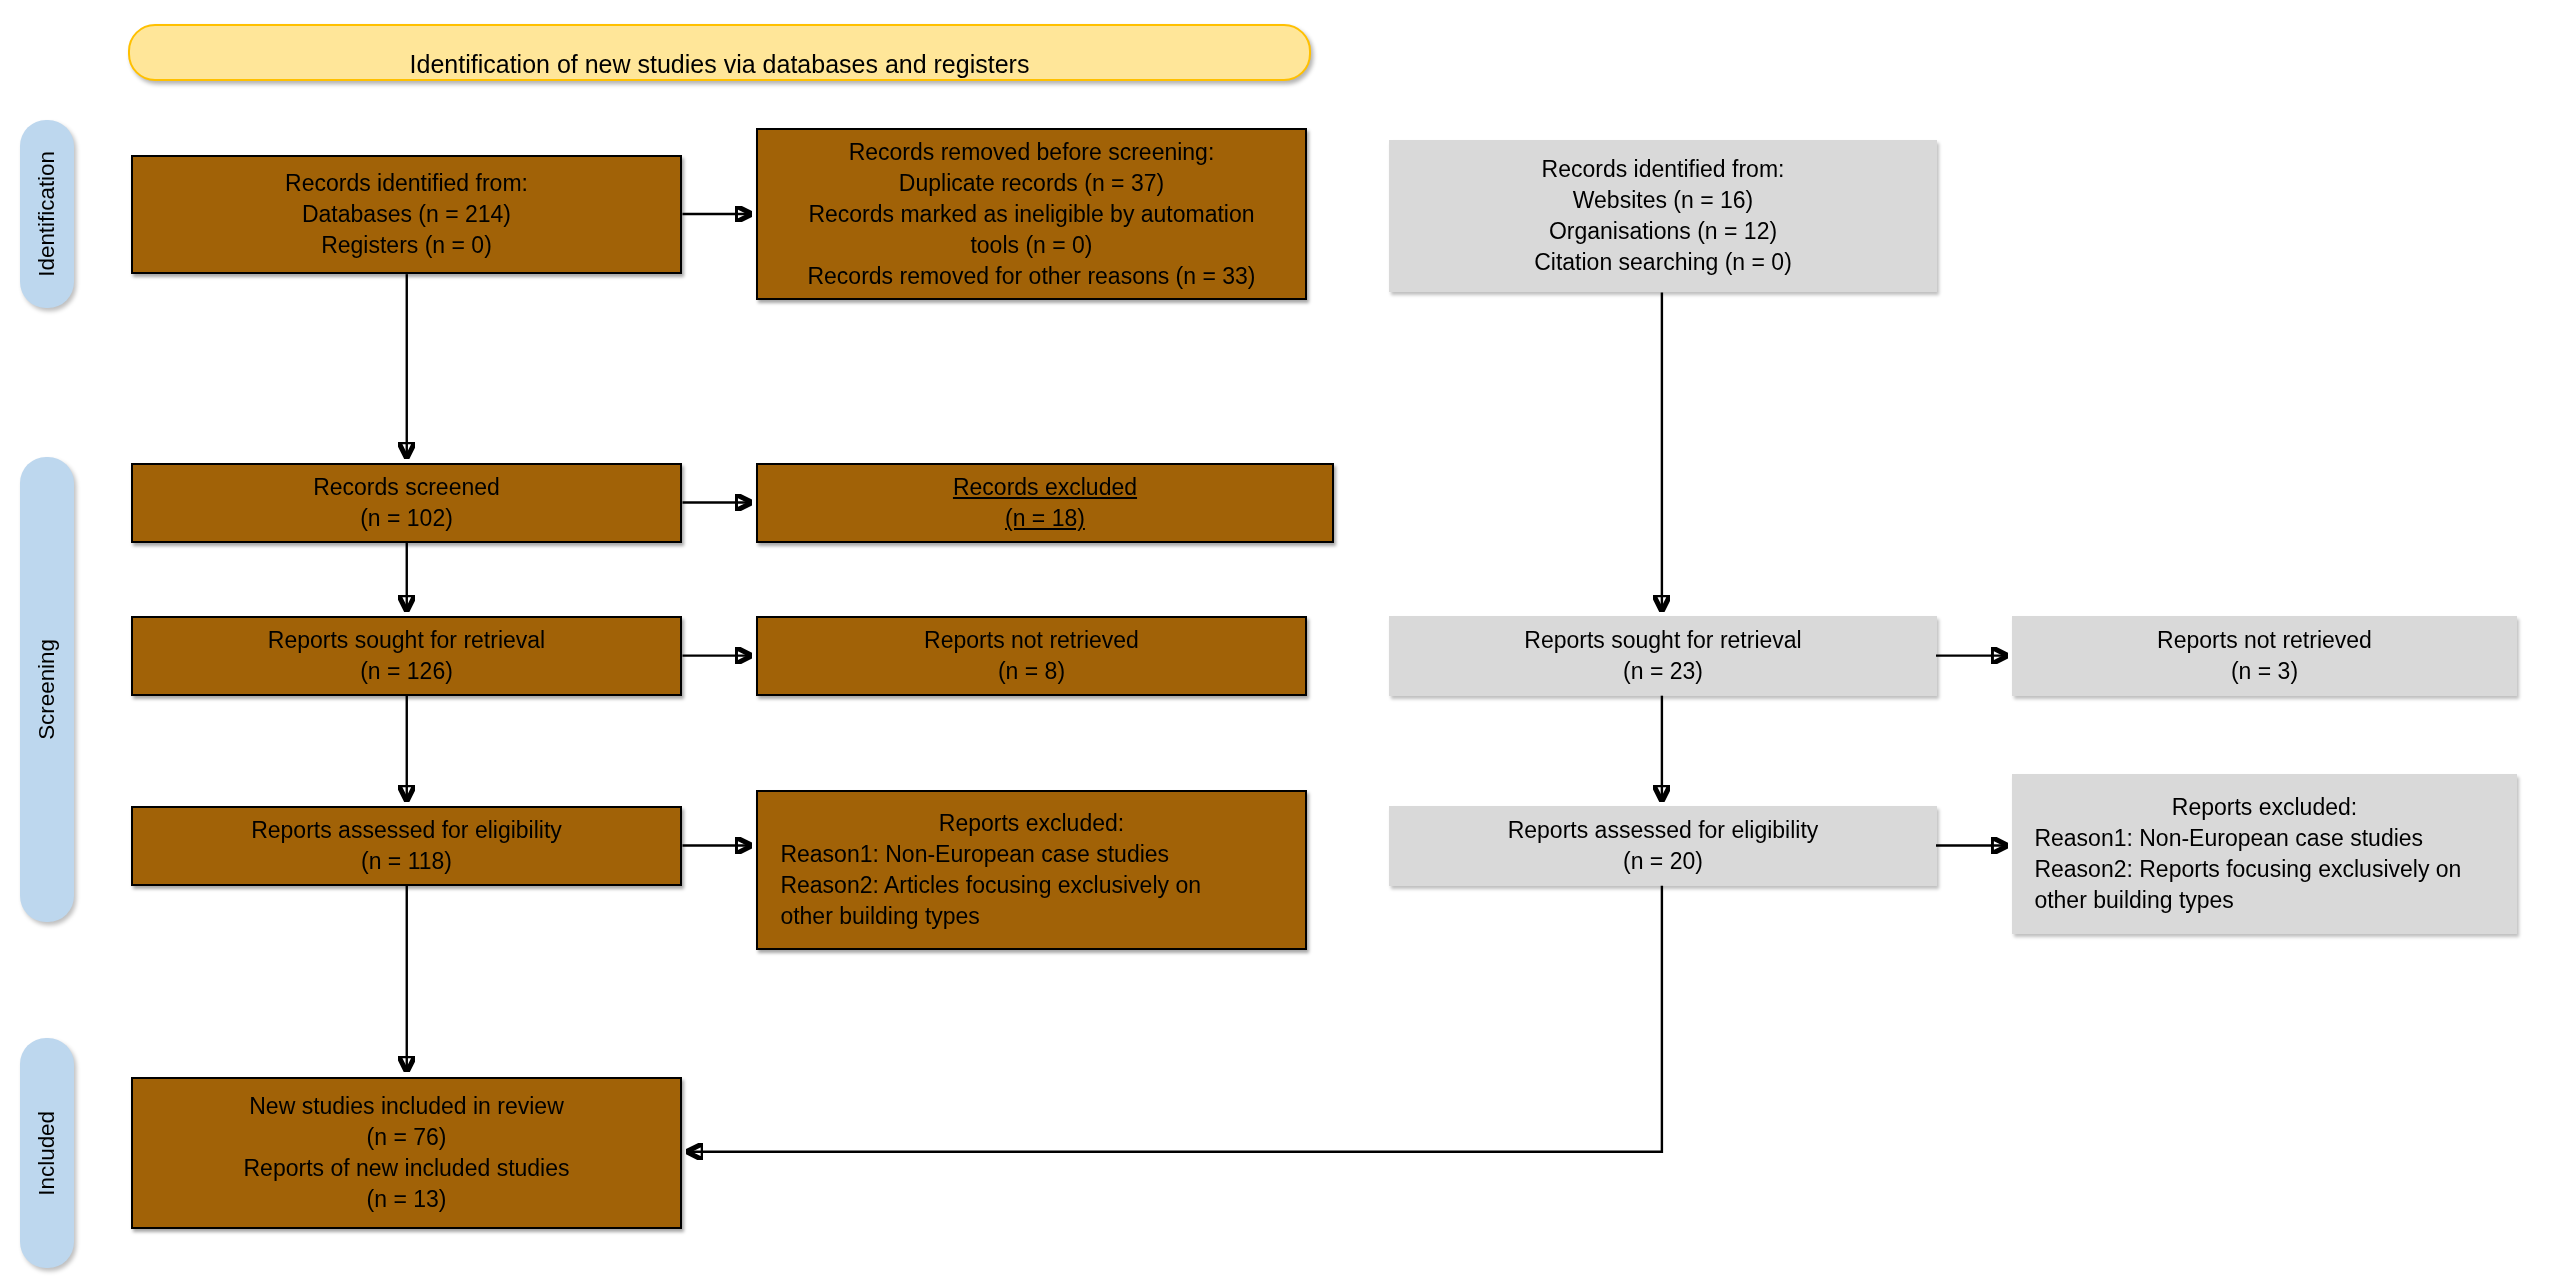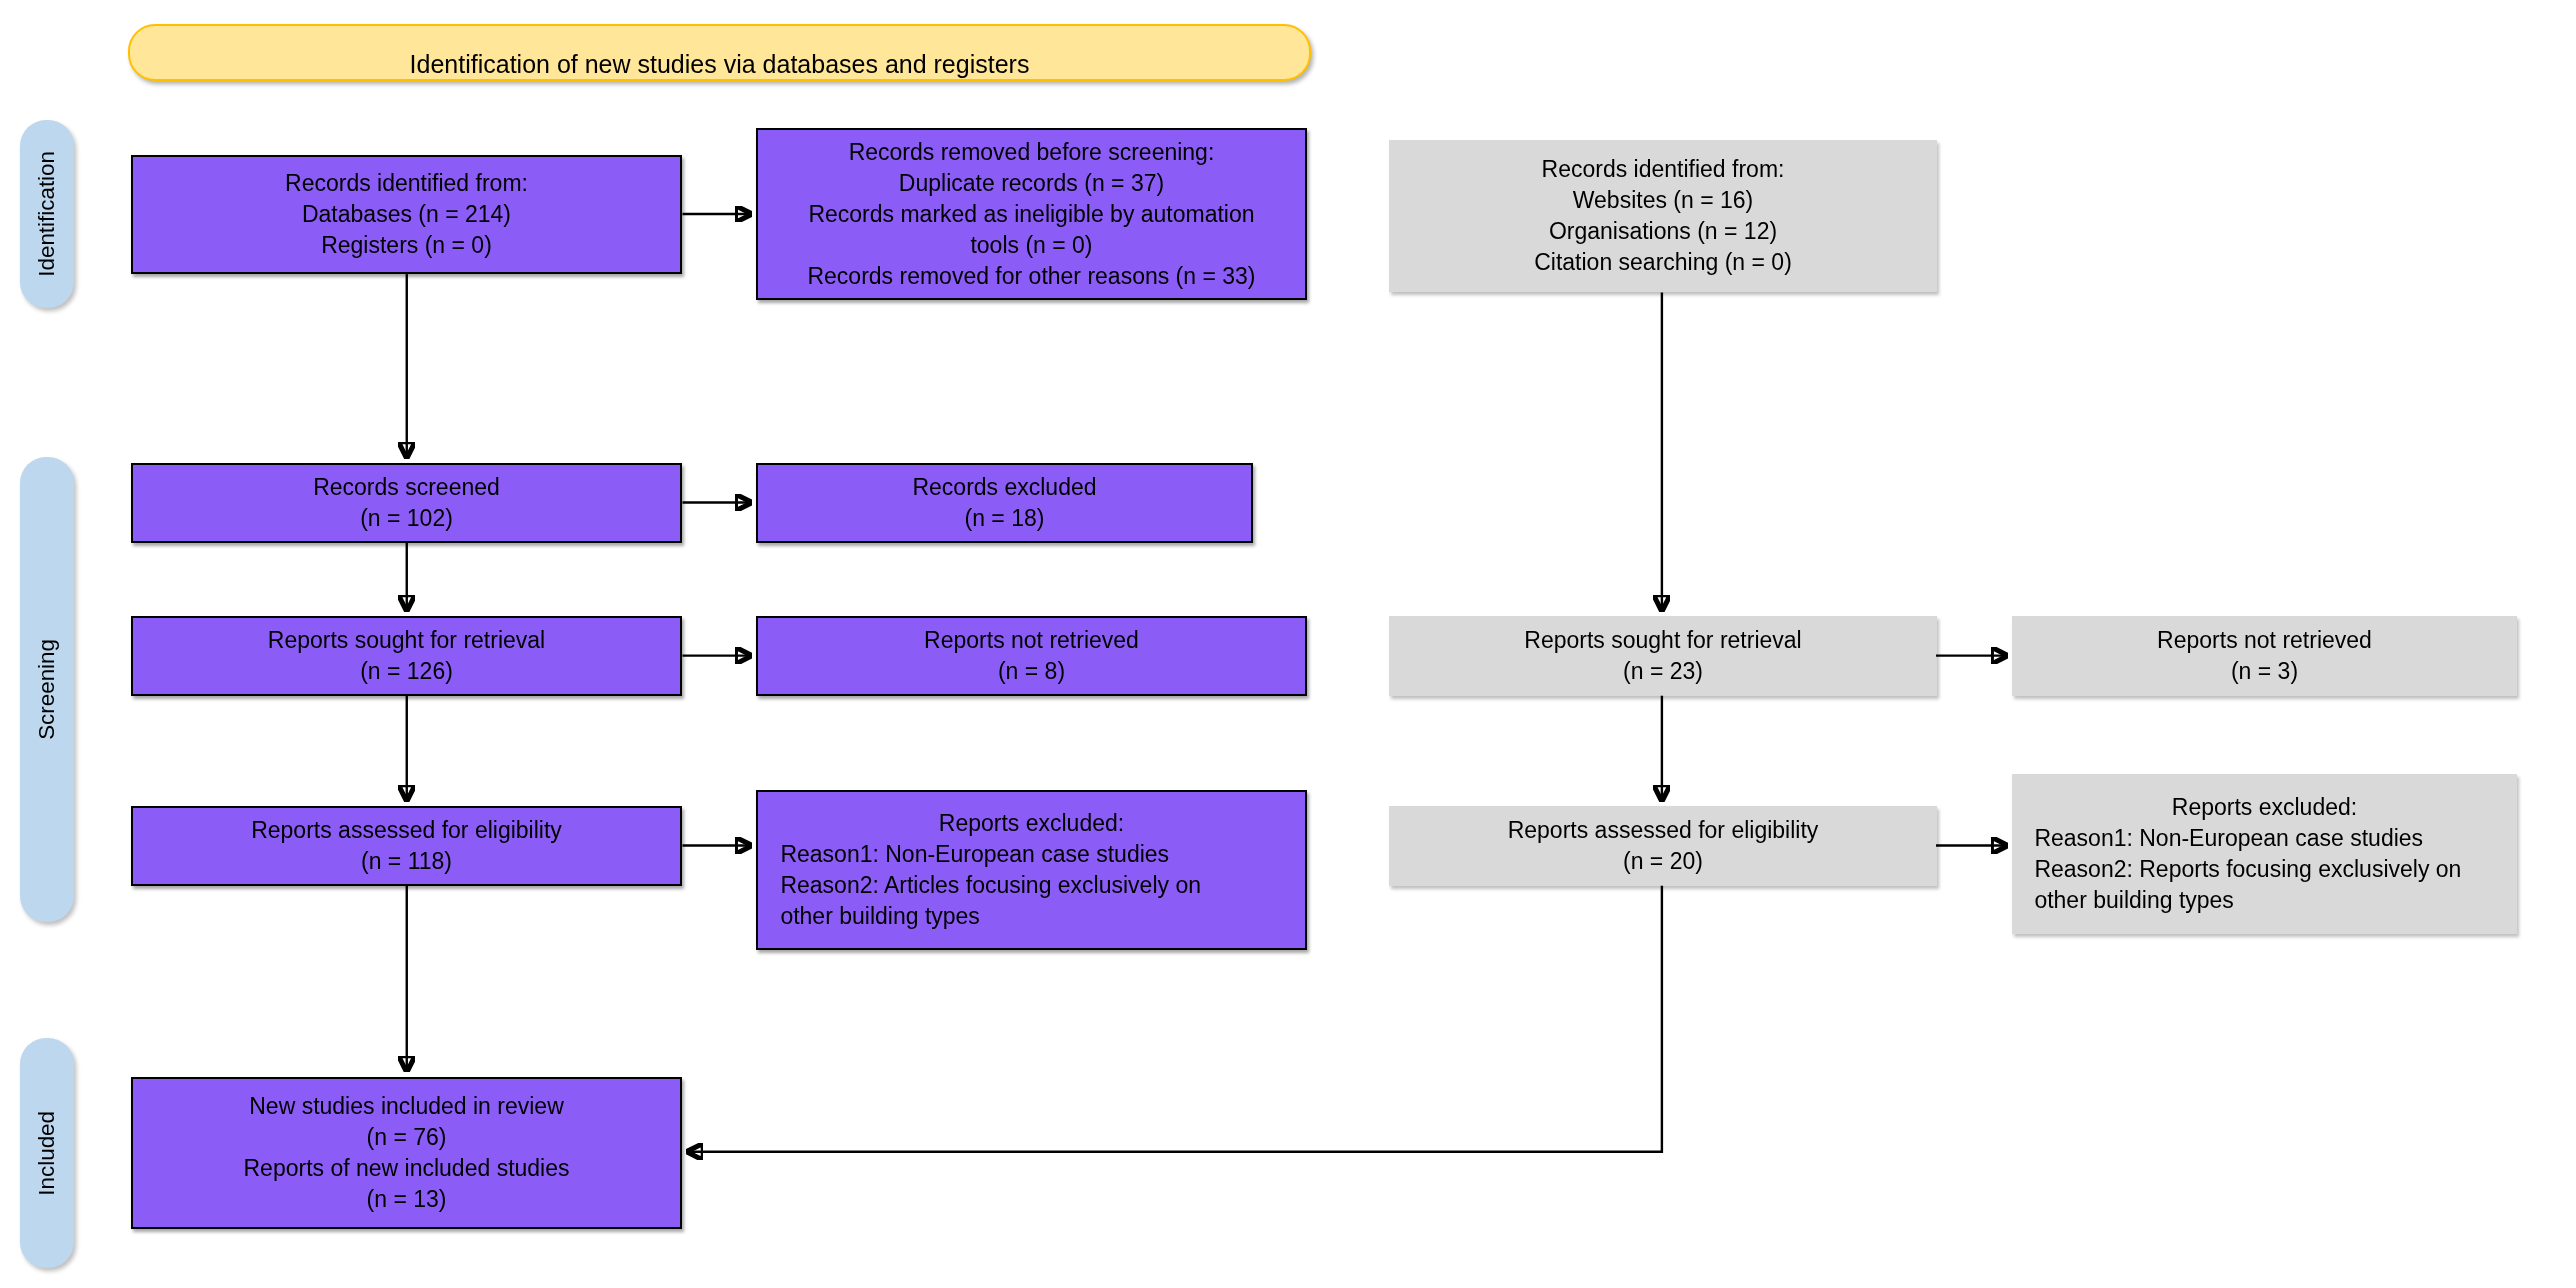--- a/index.html
+++ b/index.html
@@ -57,21 +57,21 @@
     align-items: center;
     justify-content: center;
     text-align: center;
     font-size: 23px;
     line-height: 31px;
     color: #000;
     box-sizing: border-box;
     padding: 3.2px 8px;
   }
   .box.white {
-    background: #8b5cf6;
+    background: #a16207;
     border: 2.4px solid #000000;
     box-shadow: 2.4px 3.2px 3.2px rgba(0,0,0,0.35);
   }
   .box.gray {
     background: #D9D9D9;
     border: none;
     box-shadow: 2.4px 3.2px 3.2px rgba(0,0,0,0.25);
   }
   .box .multiline { white-space: pre-line; }
   .box .reasons {
@@ -136,21 +136,21 @@
 (n = 13)</span>
   </div>
 
   <div class="box white" style="left:756px; top:128px; width:551px; height:172px;">
     <span class="multiline">Records removed before screening:
 Duplicate records (n = 37)
 Records marked as ineligible by automation
 tools (n = 0)
 Records removed for other reasons (n = 33)</span>
   </div>
-  <div class="box white" style="left:756px; top:463px; width:497px; height:80px;">
+  <div class="box white" style="left:756px; top:463px; width:578px; height:80px;text-decoration:underline;">
     <span class="multiline">Records excluded
 (n = 18)</span>
   </div>
   <div class="box white" style="left:756px; top:616px; width:551px; height:80px;">
     <span class="multiline">Reports not retrieved
 (n = 8)</span>
   </div>
   <div class="box white" style="left:756px; top:790px; width:551px; height:160px;">
     <span>Reports excluded:</span>
     <span class="reasons">Reason1: Non-European case studies

